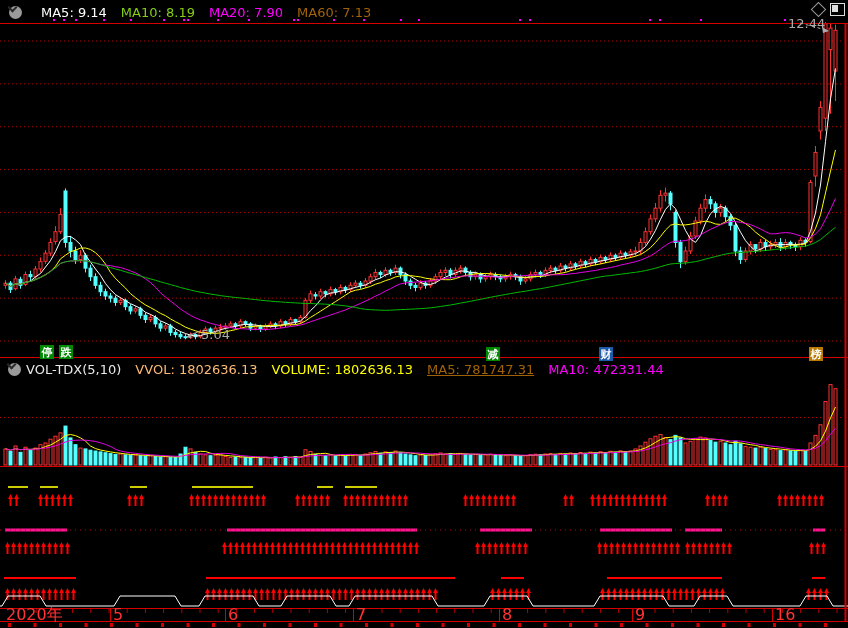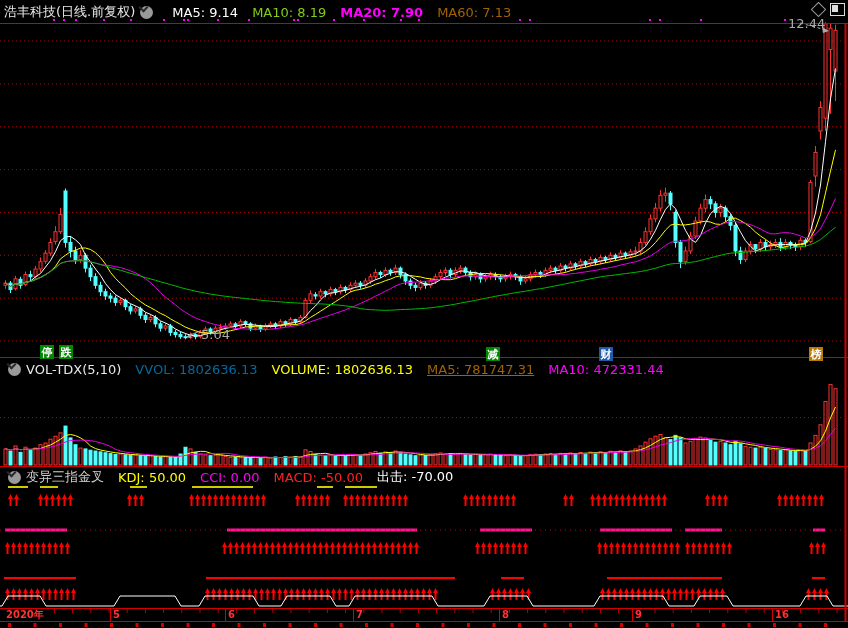--- a/index.html
+++ b/index.html
@@ -17,21 +17,21 @@
                 border-bottom:2px solid #2a2a2a;transform:rotate(-45deg);margin-top:-2px;}
   .ma-label{margin-left:14px;}
   .title{color:#e8e8e8;}
   #win-icons{position:absolute;right:3px;top:3px;display:flex;align-items:center;gap:6px;}
   .diamond{width:9px;height:9px;border:1px solid #999;transform:rotate(45deg);}
   .winbox{width:13px;height:11px;border:1px solid #ddd;position:relative;}
   .winbox b{position:absolute;left:1px;top:1px;width:6px;height:7px;background:#ddd;}
   .badge{position:absolute;width:14px;height:14px;color:#fff;font-size:11px;font-weight:bold;
          text-align:center;line-height:15px;}
   .anno{position:absolute;color:#aaa;font-size:13px;}
-  .axis-label{position:absolute;color:#ff3333;font-size:10px;top:609px;line-height:12px;font-weight:bold;}
+  .axis-label{position:absolute;color:#ff3333;font-size:16px;top:609px;line-height:12px;}
 </style>
 </head>
 <body>
 
 <div class="screen">
 
   <svg id="gfx" width="848" height="628">
       <g>
         <line x1="0" y1="341" x2="844" y2="341" stroke="#b40000" stroke-width="1" stroke-dasharray="1 3"></line>
         <line x1="0" y1="298.14285714285717" x2="844" y2="298.14285714285717" stroke="#b40000" stroke-width="1" stroke-dasharray="1 3"></line>
@@ -934,58 +934,47 @@
       </g>
       <g>
         <line x1="188" y1="336" x2="200" y2="331" stroke="#aaa" stroke-width="1"></line>
         <path d="M186 337 l6 -4 l-1 5 Z" fill="#aaa"></path>
         <line x1="800" y1="23" x2="826" y2="30" stroke="#aaa" stroke-width="1" stroke-dasharray="3 3"></line>
         <path d="M829 31 l-7 -4 l1 6 Z" fill="#aaa"></path>
       </g>
     </svg>
 
   <div class="hdr" id="top-header">
-    <span class="title">浩丰科技(日线.前复权)</span>
     <span class="circle-btn">
         <i></i>
       </span>
     <span class="ma-label" style="color: rgb(255, 255, 255); text-align: center;">MA5: 9.14</span>
     <span class="ma-label" style="color: #84cc16;">MA10: 8.19</span>
-    <span class="ma-label" style="color: rgb(255, 0, 255); font-weight: bold;">MA20: 7.90</span>
+    <span class="ma-label" style="color: rgb(255, 0, 255);">MA20: 7.90</span>
     <span class="ma-label" style="color: #a16207;">MA60: 7.13</span>
   </div>
 
   <div id="win-icons">
     <span class="diamond"></span>
     <span class="winbox">
         <b></b>
       </span>
   </div>
 
   <div class="hdr" id="vol-header">
     <span class="circle-btn">
         <i></i>
       </span>
     <span class="title">VOL-TDX(5,10)</span>
-    <span class="ma-label" style="color: #0369a1; text-align: right;">VVOL: 1802636.13</span>
+    <span class="ma-label" style="color: #fdba74; text-align: right;">VVOL: 1802636.13</span>
     <span class="ma-label" style="color: rgb(255, 255, 0);">VOLUME: 1802636.13</span>
     <span class="ma-label" style="color: #a16207; text-decoration: underline;">MA5: 781747.31</span>
     <span class="ma-label" style="color: rgb(255, 0, 255);">MA10: 472331.44</span>
   </div>
 
-  <div class="hdr" id="ind-header">
-    <span class="circle-btn">
-        <i></i>
-      </span>
-    <span class="title" style="color:#cfcfcf">变异三指金叉</span>
-    <span class="ma-label" style="color: rgb(255, 255, 0);">KDJ: 50.00</span>
-    <span class="ma-label" style="color: rgb(255, 0, 255);">CCI: 0.00</span>
-    <span class="ma-label" style="color: rgb(255, 34, 34);">MACD: -50.00</span>
-    <span class="ma-label" style="color: rgb(255, 255, 255);">出击: -70.00</span>
-  </div>
 
   <span class="anno" id="low-anno" style="left: 201px; top: 327px;">5.04</span>
   <span class="anno" id="high-anno" style="left: 762px; top: 16px; margin-left: 26px;">12.44</span>
 
   <div id="badges">
       <span class="badge" style="left: 40px; top: 345px; background: rgb(0, 136, 0);">停</span>
       <span class="badge" style="left: 59px; top: 345px; background: rgb(0, 136, 0);">跌</span>
       <span class="badge" style="left: 486px; top: 347px; background: rgb(0, 136, 0);">减</span>
       <span class="badge" style="left: 599px; top: 347px; background: rgb(30, 90, 168);">财</span>
       <span class="badge" style="left: 809px; top: 347px; background: rgb(184, 122, 0);">榜</span>

